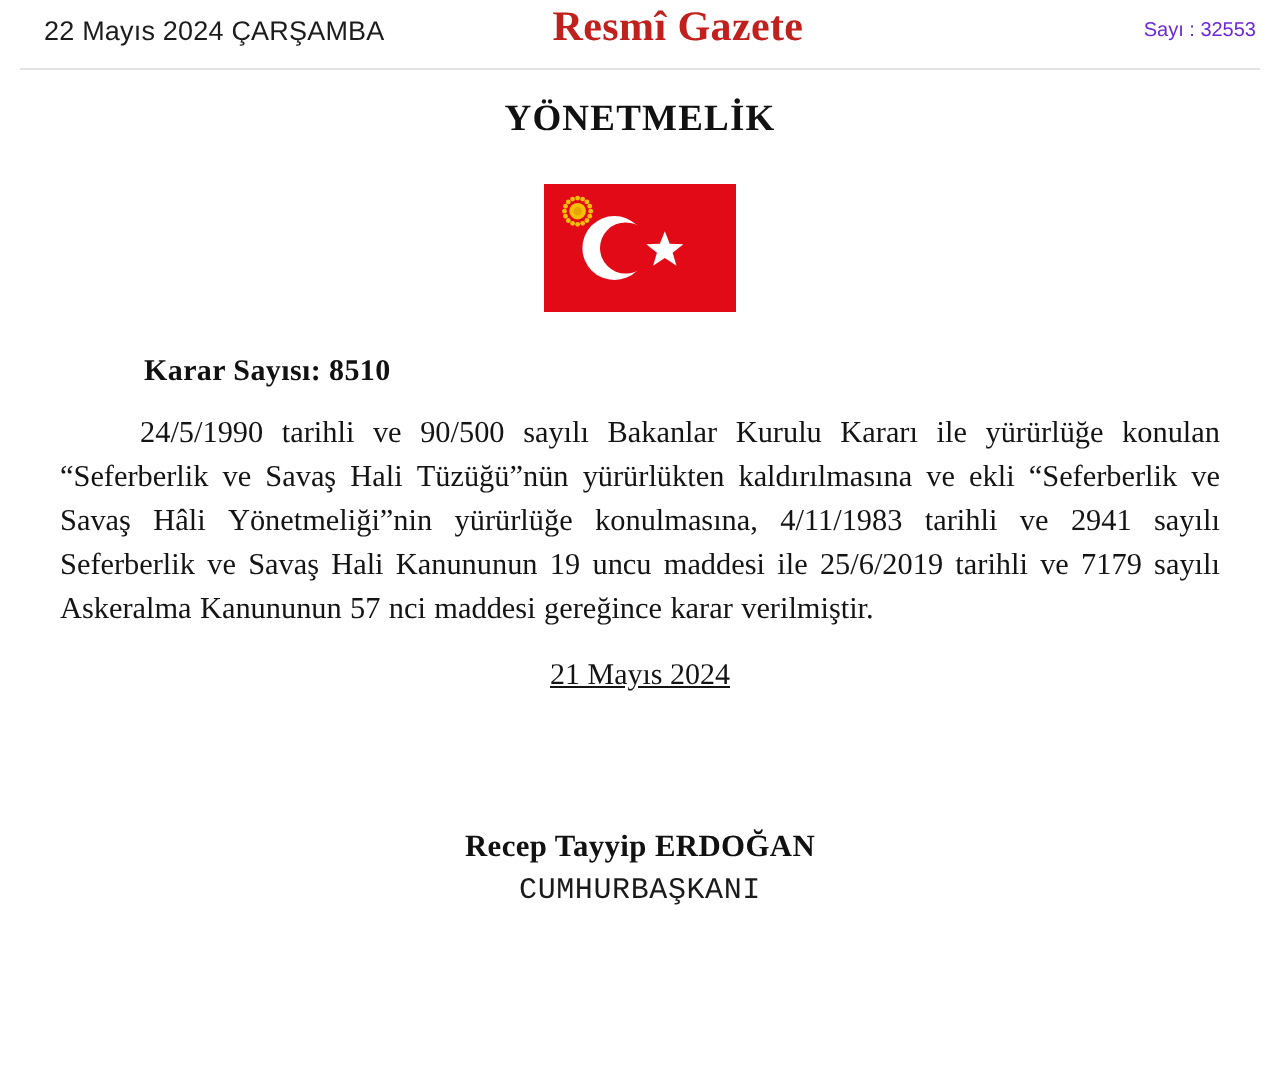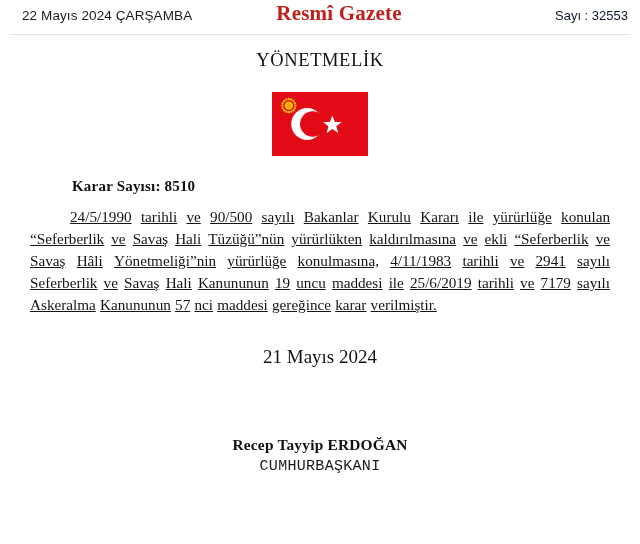--- a/index.html
+++ b/index.html
@@ -43,37 +43,37 @@
     font-family: "Liberation Serif", serif;
     font-weight: bold;
     font-size: 21px;
     color: #c1201d;
     letter-spacing: 0.2px;
     pointer-events: none;
     padding-left: 38px;
   }
   .masthead-issue {
     font-family: "Liberation Sans", sans-serif;
-    font-size: 13px;
-    color: #0f172a;
+    font-size: 10px;
+    color: #6d28d9;
     white-space: nowrap;
     position: relative;
     z-index: 2;
   }
   .masthead-rule {
     height: 1px;
     background: #e3e3e3;
     margin: 4px 10px 0 10px;
   }
 
   
   .doc-type {
     text-align: center;
     font-family: "Liberation Serif", serif;
-    font-weight: normal;
+    font-weight: bold;
     font-size: 18.5px;
     letter-spacing: 0.6px;
     color: #111;
     margin-top: 15px;
   }
 
   
   .flag-wrap {
     display: flex;
     justify-content: center;
@@ -102,43 +102,43 @@
   .body-line {
     font-family: "Liberation Serif", serif;
     font-size: 15.2px;
     line-height: 22px;
     color: #141414;
     display: flex;
     white-space: nowrap;
   }
   .body-line > span {
     display: inline-block;
-    text-decoration: underline;
   }
   
   .body-line.justify {
     justify-content: space-between;
   }
   .body-line.justify.first {
     padding-left: 40px;
   }
   .body-line.last {
     justify-content: flex-start;
   }
   .body-line.last > span + span {
     margin-left: 4.2px;
   }
 
   
   .sign-date {
     text-align: center;
     font-family: "Liberation Serif", serif;
-    font-size: 19px;
+    font-size: 15px;
     color: #141414;
-    margin-top: 30px;
+    margin-top: 14px;
+    text-decoration: underline;
   }
 
   
   .signature {
     margin-top: 68px;
     text-align: center;
   }
   .sign-name {
     font-family: "Liberation Serif", serif;
     font-weight: bold;

